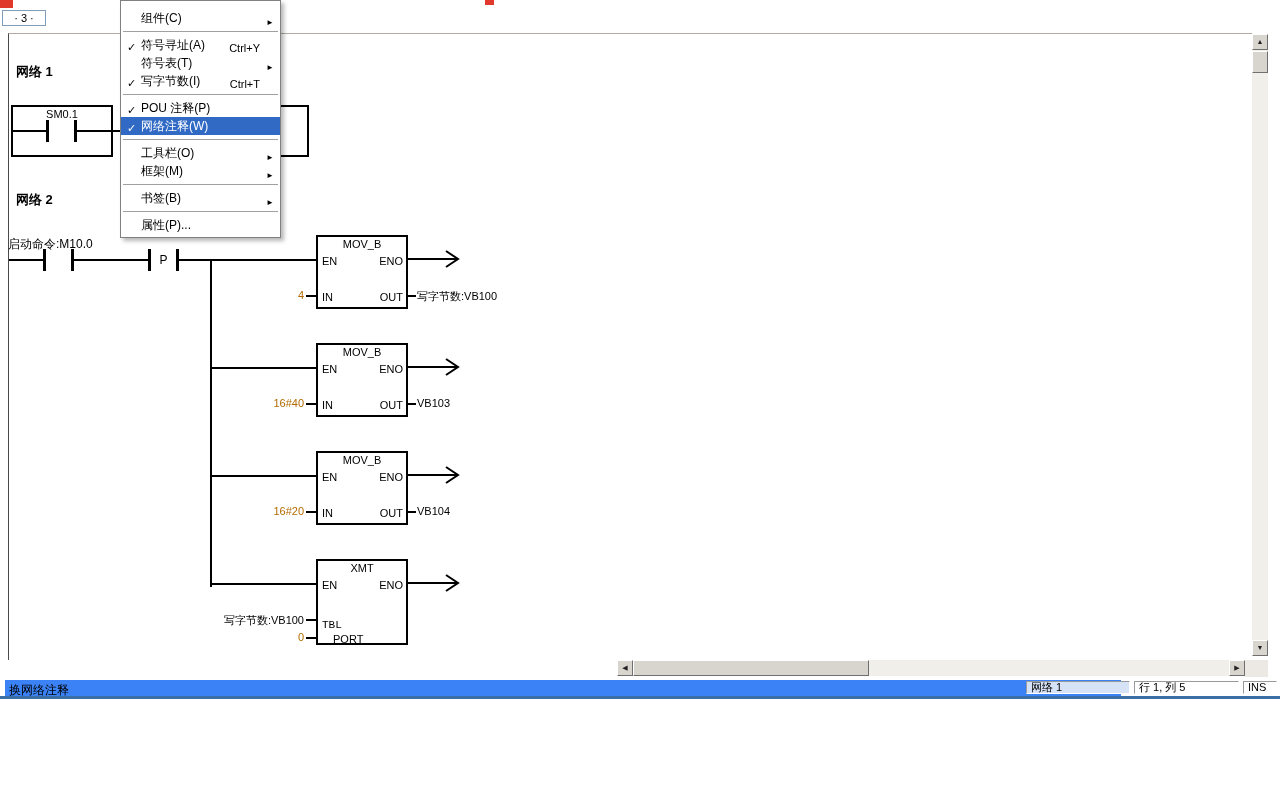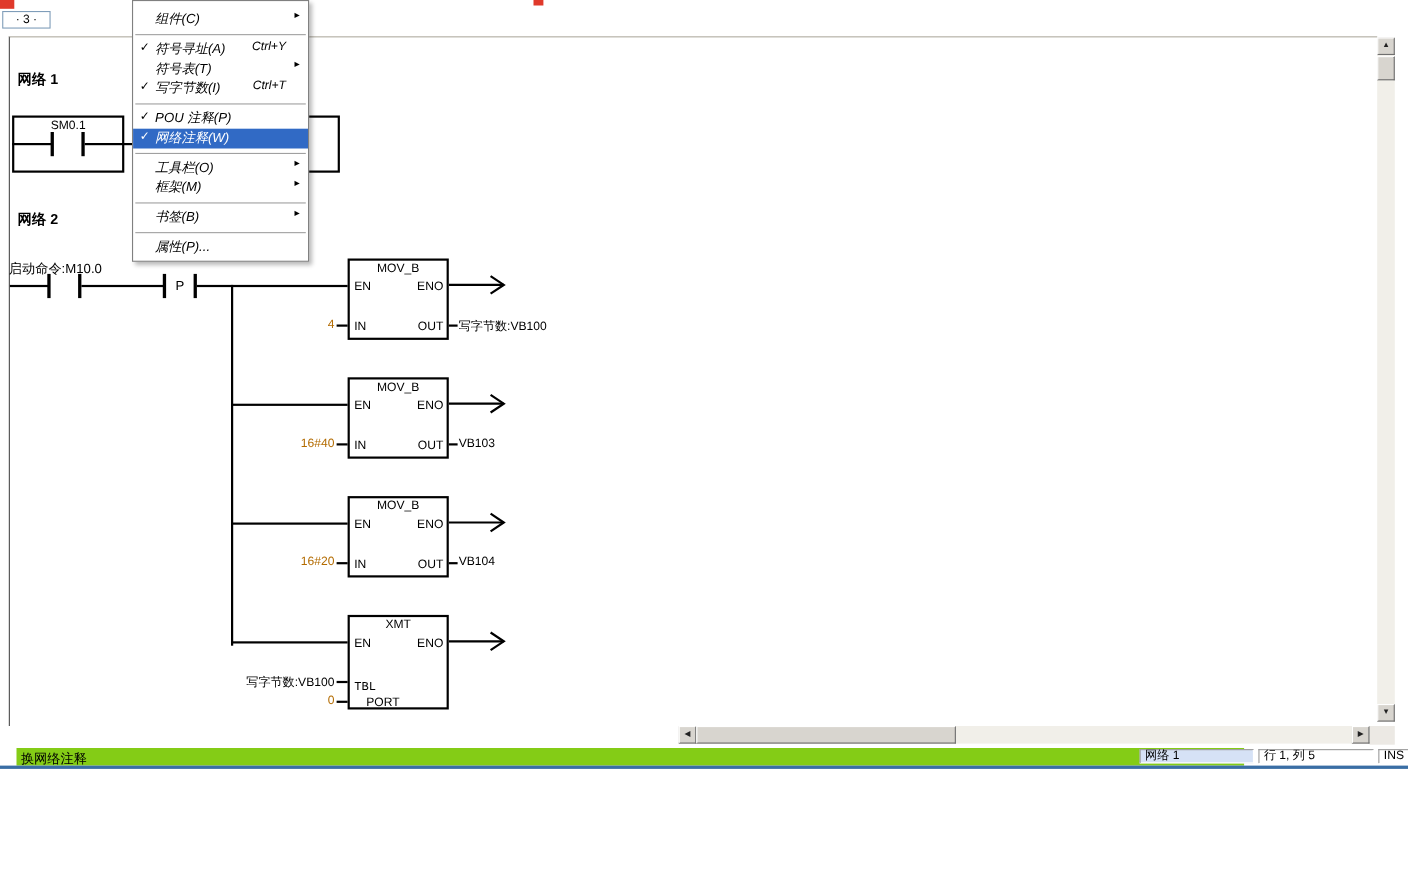--- a/index.html
+++ b/index.html
@@ -12,38 +12,38 @@
   .ladbox{position:absolute;background:#fff;border:2px solid #000;box-sizing:border-box;font-size:11px;}
   .ladbox .btitle{position:absolute;top:1px;left:0;right:0;text-align:center;}
   .pin{position:absolute;font-size:11px;}
   .val{position:absolute;font-size:11px;text-align:right;color:#b36b00;}
   .symlab{position:absolute;font-size:11px;}
   .nettitle{position:absolute;font-weight:bold;font-size:13px;}
   
   #view-menu{position:absolute;left:120px;top:0;width:161px;height:238px;background:#fff;
              border:1px solid #808080;box-sizing:border-box;padding-top:8px;z-index:30;
              box-shadow:3px 3px 4px rgba(0,0,0,0.28);font-size:12px;}
-  .menu-item{height:18px;display:flex;align-items:flex-start;padding:0 6px;white-space:nowrap;font-style:italic;}
+  .menu-item{height:18px;display:flex;align-items:flex-end;padding:0 6px;white-space:nowrap;}
   .menu-item .check{width:14px;font-size:11px;flex:none;}
   .menu-item .sc{margin-left:auto;margin-right:14px;font-size:11px;}
   .menu-item .arrow{margin-left:auto;font-size:8px;}
   .menu-item.hl{background:#316ac5;color:#fff;}
   .menu-sep{border-top:1px solid #a0a0a0;margin:4px 2px;height:0;}
   
   .sbtn{position:absolute;background:#d8d5cf;border:1px solid;border-color:#fff #6f6f6f #6f6f6f #fff;
         box-sizing:border-box;text-align:center;font-size:7px;line-height:13px;color:#222;}
   .sthumb{position:absolute;background:#d8d5cf;border:1px solid;border-color:#fff #6f6f6f #6f6f6f #fff;box-sizing:border-box;}
   .strack{position:absolute;background:#f1efe9;}
   
   #tabbar{position:absolute;left:8px;top:660px;width:606px;height:17px;background:#f7f6f2;
           border-top:1px solid #7a7a7a;border-bottom:1px solid #7a7a7a;border-left:1px solid #4a4a4a;box-sizing:border-box;}
   .navbtn{position:absolute;top:1px;width:12px;height:13px;background:#d8d5cf;border:1px solid;
           border-color:#fff #6f6f6f #6f6f6f #fff;box-sizing:border-box;font-size:6px;line-height:11px;text-align:center;}
   
-  #statusbar{position:absolute;left:15px;top:680px;width:1116px;height:16px;background:#84cc16;font-size:12px;}
+  #statusbar{position:absolute;left:5px;top:680px;width:1116px;height:16px;background:#3b82f6;font-size:12px;}
   .spanel{position:absolute;top:1px;height:13px;border:1px solid;border-color:#9a9a9a #fff #fff #9a9a9a;
           box-sizing:border-box;font-size:11px;line-height:11px;padding:0 4px;white-space:nowrap;}
 </style>
 </head>
 <body>
 
 <div id="screen">
 
   <div class="abs" style="left:0;top:0;width:13px;height:8px;background:#e0392b;"></div>
   <div class="abs" style="left:2px;top:10px;width:44px;height:16px;border:1px solid #7f9db9;background:#fff;box-sizing:border-box;font-size:11px;line-height:14px;text-align:center;">· 3 ·</div>

